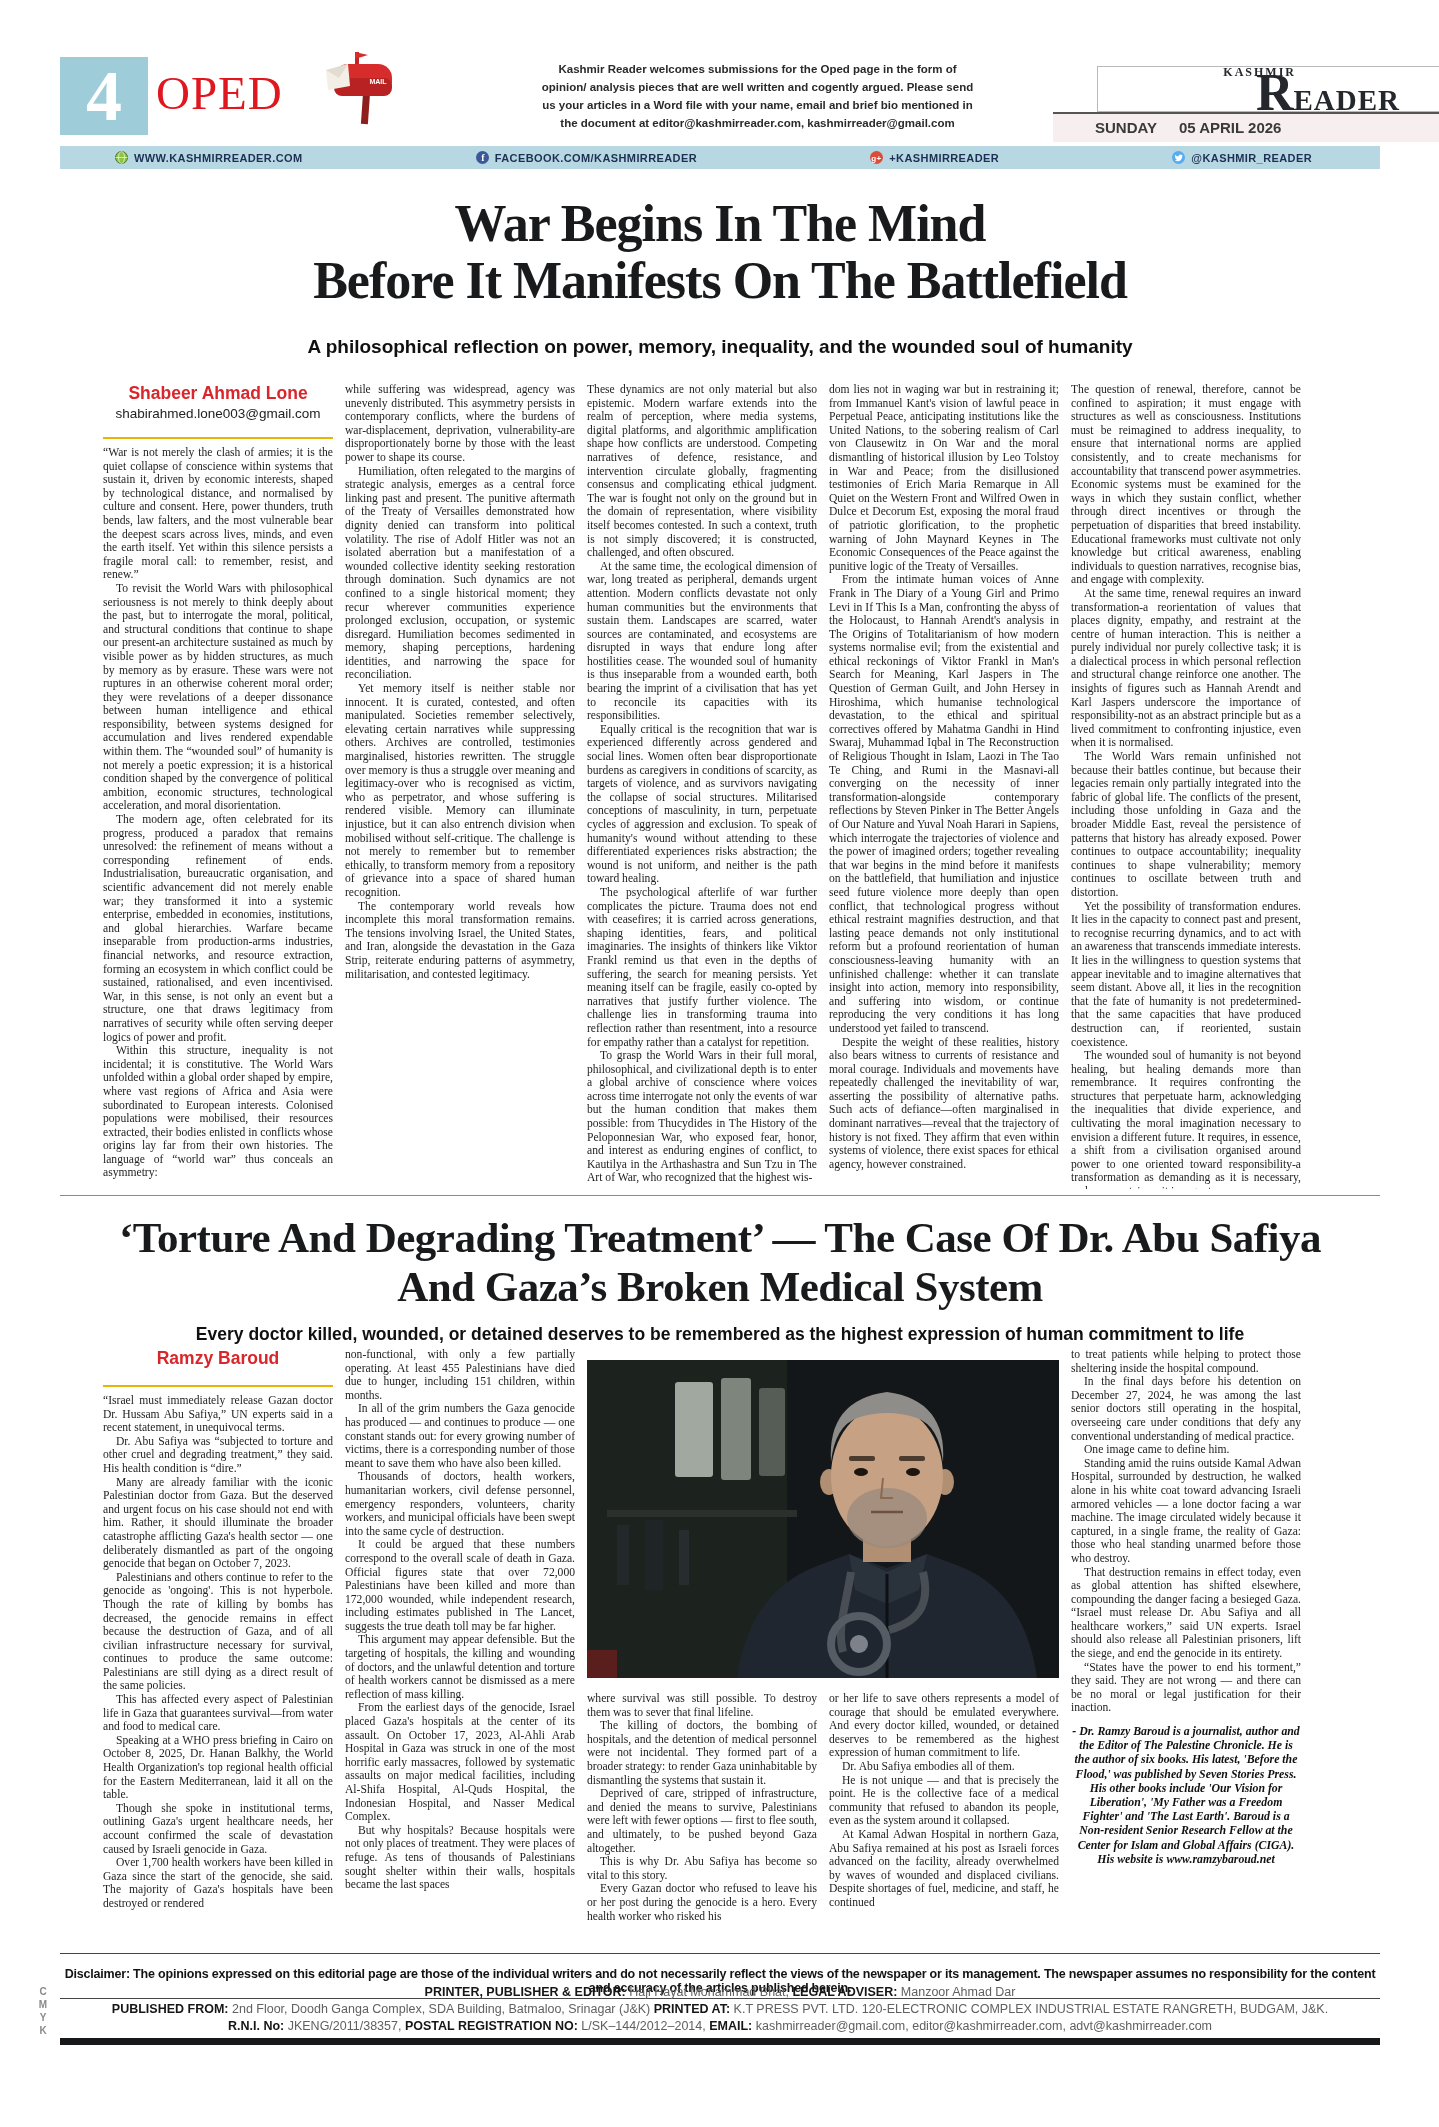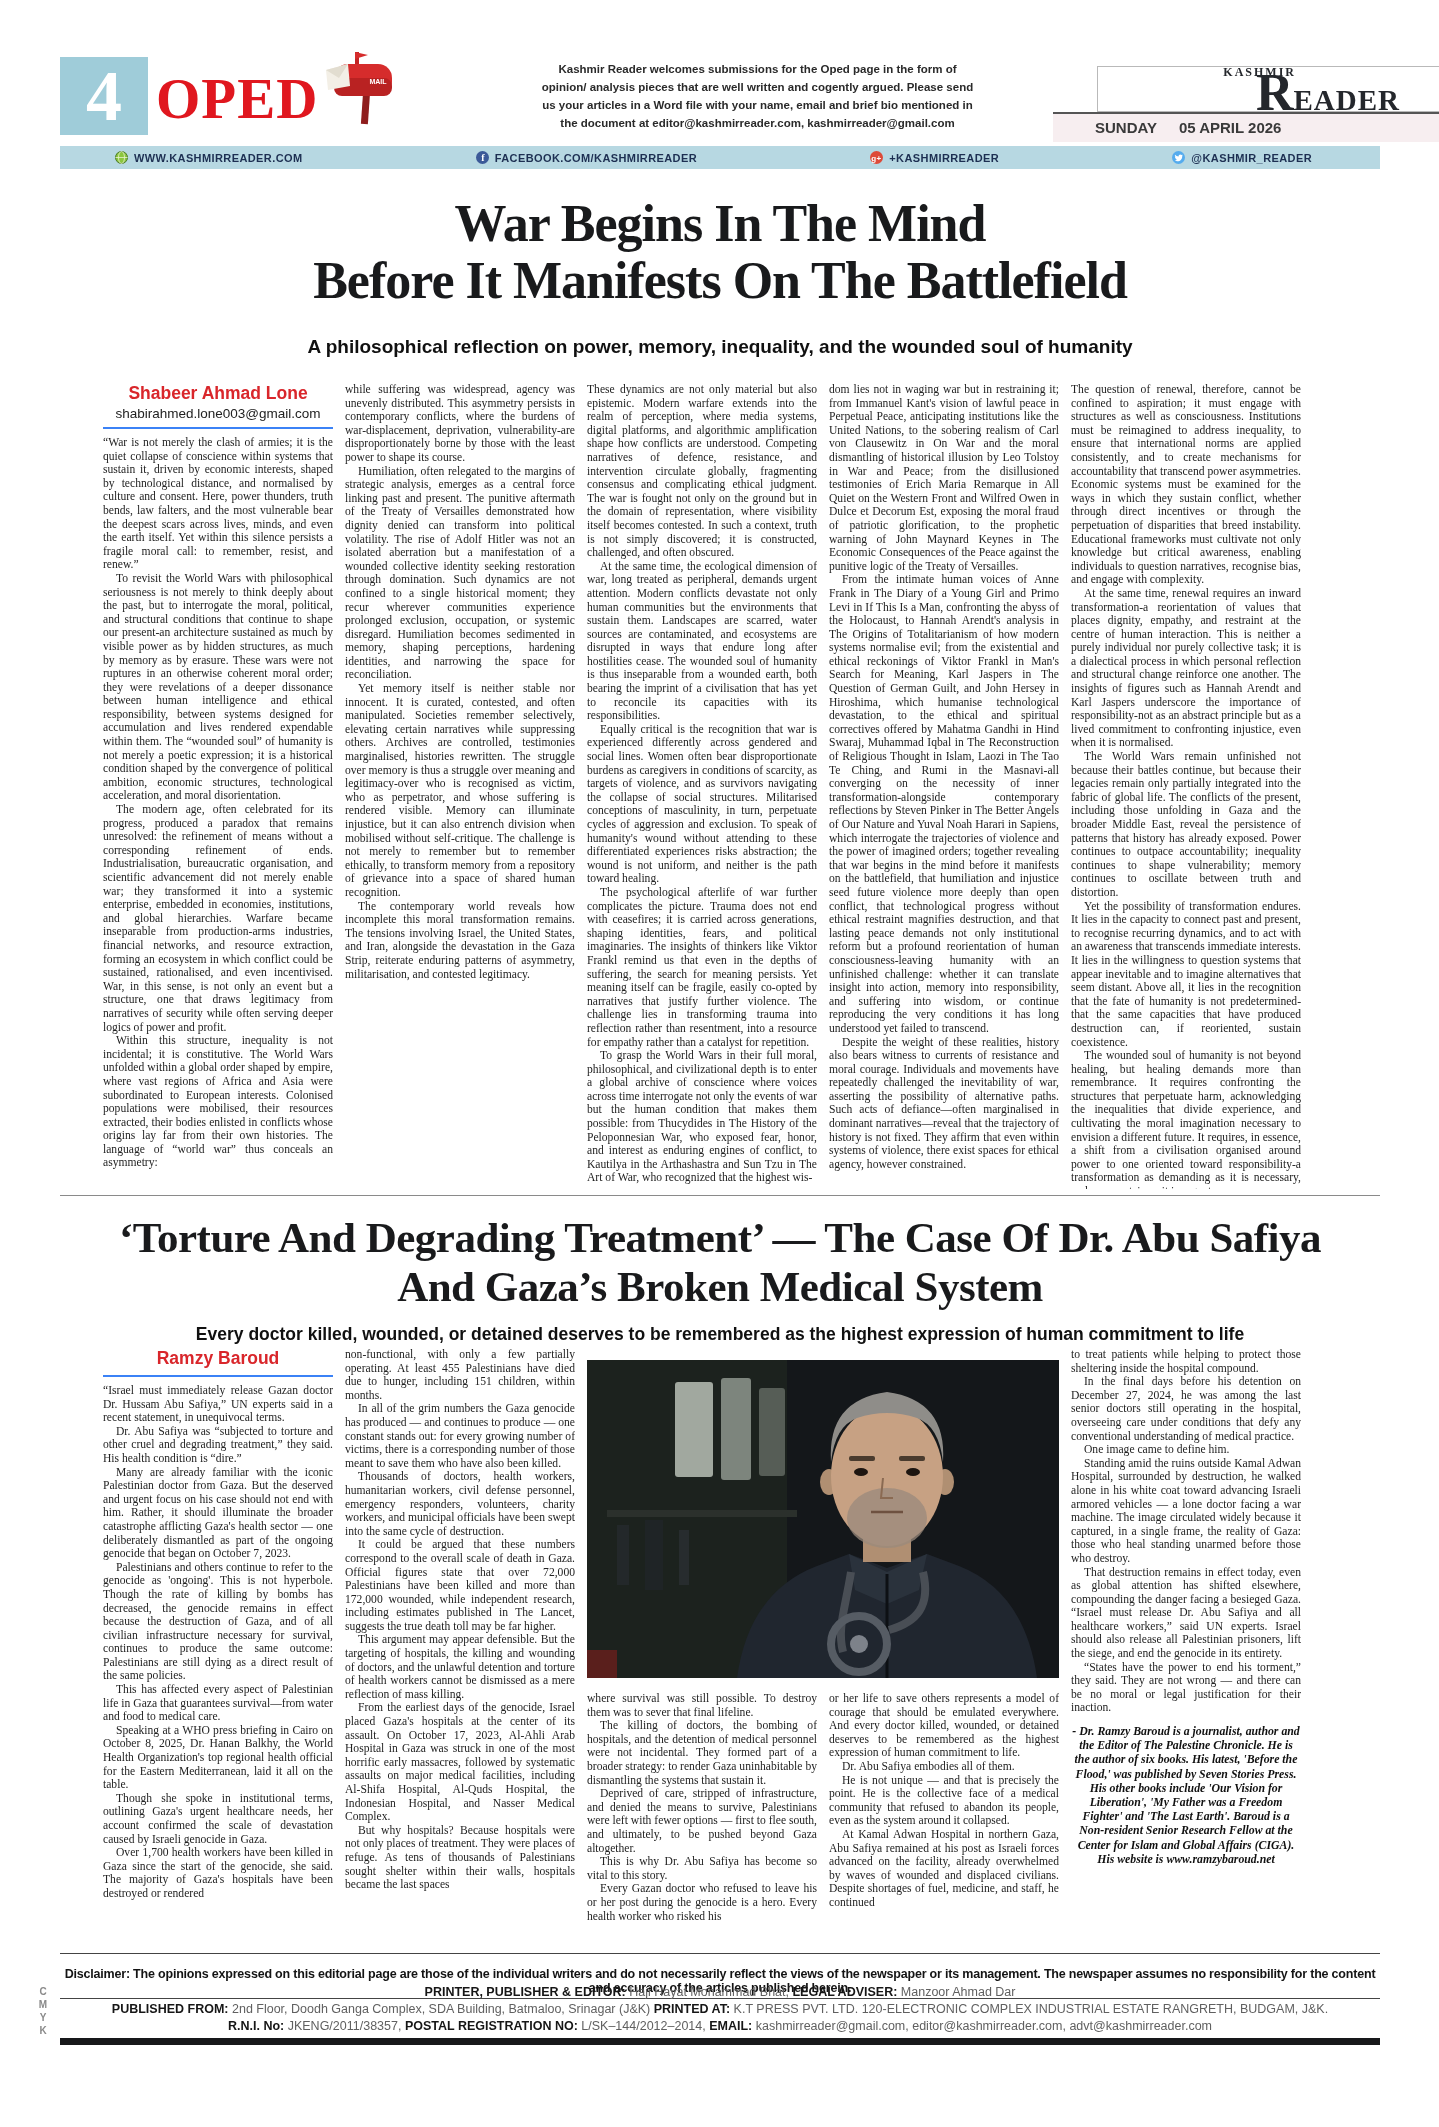--- a/index.html
+++ b/index.html
@@ -3,21 +3,21 @@
 <meta charset="utf-8">
 <style>
   html,body{margin:0;padding:0;background:#ffffff;}
   body{width:1439px;height:2127px;position:relative;font-family:"Liberation Serif",serif;color:#1c1c1c;overflow:hidden;}
   .abs{position:absolute;}
   .sans{font-family:"Liberation Sans",sans-serif;}
 
   
   .pagenum-box{left:60px;top:57px;width:88px;height:78px;background:#9fccd9;text-align:center;}
   .pagenum-box span{font-family:"Liberation Serif",serif;font-weight:700;font-size:72px;line-height:78px;color:#ffffff;}
-  .section-title{left:156px;top:66px;font-family:"Liberation Serif",serif;font-weight:700;font-size:57px;letter-spacing:1px;color:#e0171f;}
+  .section-title{left:156px;top:66px;font-family:"Liberation Serif",serif;font-weight:400;font-size:47px;letter-spacing:1px;color:#e0171f;}
   .mailbox{left:322px;top:48px;width:86px;height:78px;}
   .submission{left:535px;top:60px;width:445px;text-align:center;font-weight:700;font-size:11.5px;line-height:18px;color:#2a2a2a;}
   .masthead-box{left:1053px;top:66px;width:359px;height:46px;border:1px solid #b9b9b9;border-right:none;box-sizing:border-box;margin-left:44px;}
   .masthead{position:absolute;right:56px;top:-4px;white-space:nowrap;}
   .mast-r{font-family:"Liberation Serif",serif;font-weight:700;font-size:52px;color:#24272c;}
   .mast-rest{font-family:"Liberation Serif",serif;font-weight:700;font-size:29px;color:#24272c;letter-spacing:1px;}
   .mast-small{position:absolute;right:160px;top:-2px;font-family:"Liberation Serif",serif;font-weight:700;font-size:12px;letter-spacing:2px;color:#24272c;}
   .date-row{left:1053px;top:112px;width:386px;height:30px;border-top:2px solid #555;background:#f7eef0;box-sizing:border-box;font-weight:700;font-size:15px;color:#3a3a3a;line-height:28px;}
   .date-row .d1{margin-left:42px;}
   .date-row .d2{margin-left:18px;}
@@ -31,21 +31,21 @@
   .headline{width:1320px;left:60px;text-align:center;font-family:"Liberation Serif",serif;font-weight:700;color:#191a1c;letter-spacing:-1px;}
   .h1a{top:196px;font-size:52px;line-height:56px;}
   .h1b{top:252px;font-size:52px;line-height:58px;}
   .sub1{top:336px;font-size:19px;}
   .h2a{top:1214px;font-size:43px;line-height:48px;letter-spacing:-.5px;}
   .h2b{top:1262px;font-size:43px;line-height:50px;letter-spacing:-.5px;}
   .sub2{top:1324px;font-size:17.5px;}
   .subhead{width:1320px;left:60px;text-align:center;font-family:"Liberation Sans",sans-serif;font-weight:700;color:#101010;}
   .divider{left:60px;top:1195px;width:1320px;height:0;border-top:1.5px solid #8a8a8a;}
 
-  .byline{ text-align:center; padding-bottom:6px; border-bottom:2px solid #3b82f6; margin-bottom:7px;}
+  .byline{ text-align:center; padding-bottom:16px; border-bottom:2px solid #eab308; margin-bottom:7px;}
   .byline .bn{font-family:"Liberation Sans",sans-serif;font-weight:700;font-size:17.5px;color:#d9262b;display:block;}
   .byline .be{font-family:"Liberation Sans",sans-serif;font-size:13.5px;color:#222;display:block;margin-top:2px;}
 
   .bodywrap{display:flex;gap:12px;overflow:hidden;}
   .col{width:230px;flex:0 0 230px;overflow:hidden;}
   .coltext p{margin:0;font-size:11.6px;line-height:13.6px;text-align:justify;text-indent:13px;color:#232323;}
   .coltext p:first-child{text-indent:0;}
   .a1body{left:103px;top:383px;width:1198px;height:806px;}
   .a2body{left:103px;top:1348px;width:1198px;height:602px;}
   .midblock{width:472px;flex:0 0 472px;display:flex;flex-direction:column;}

